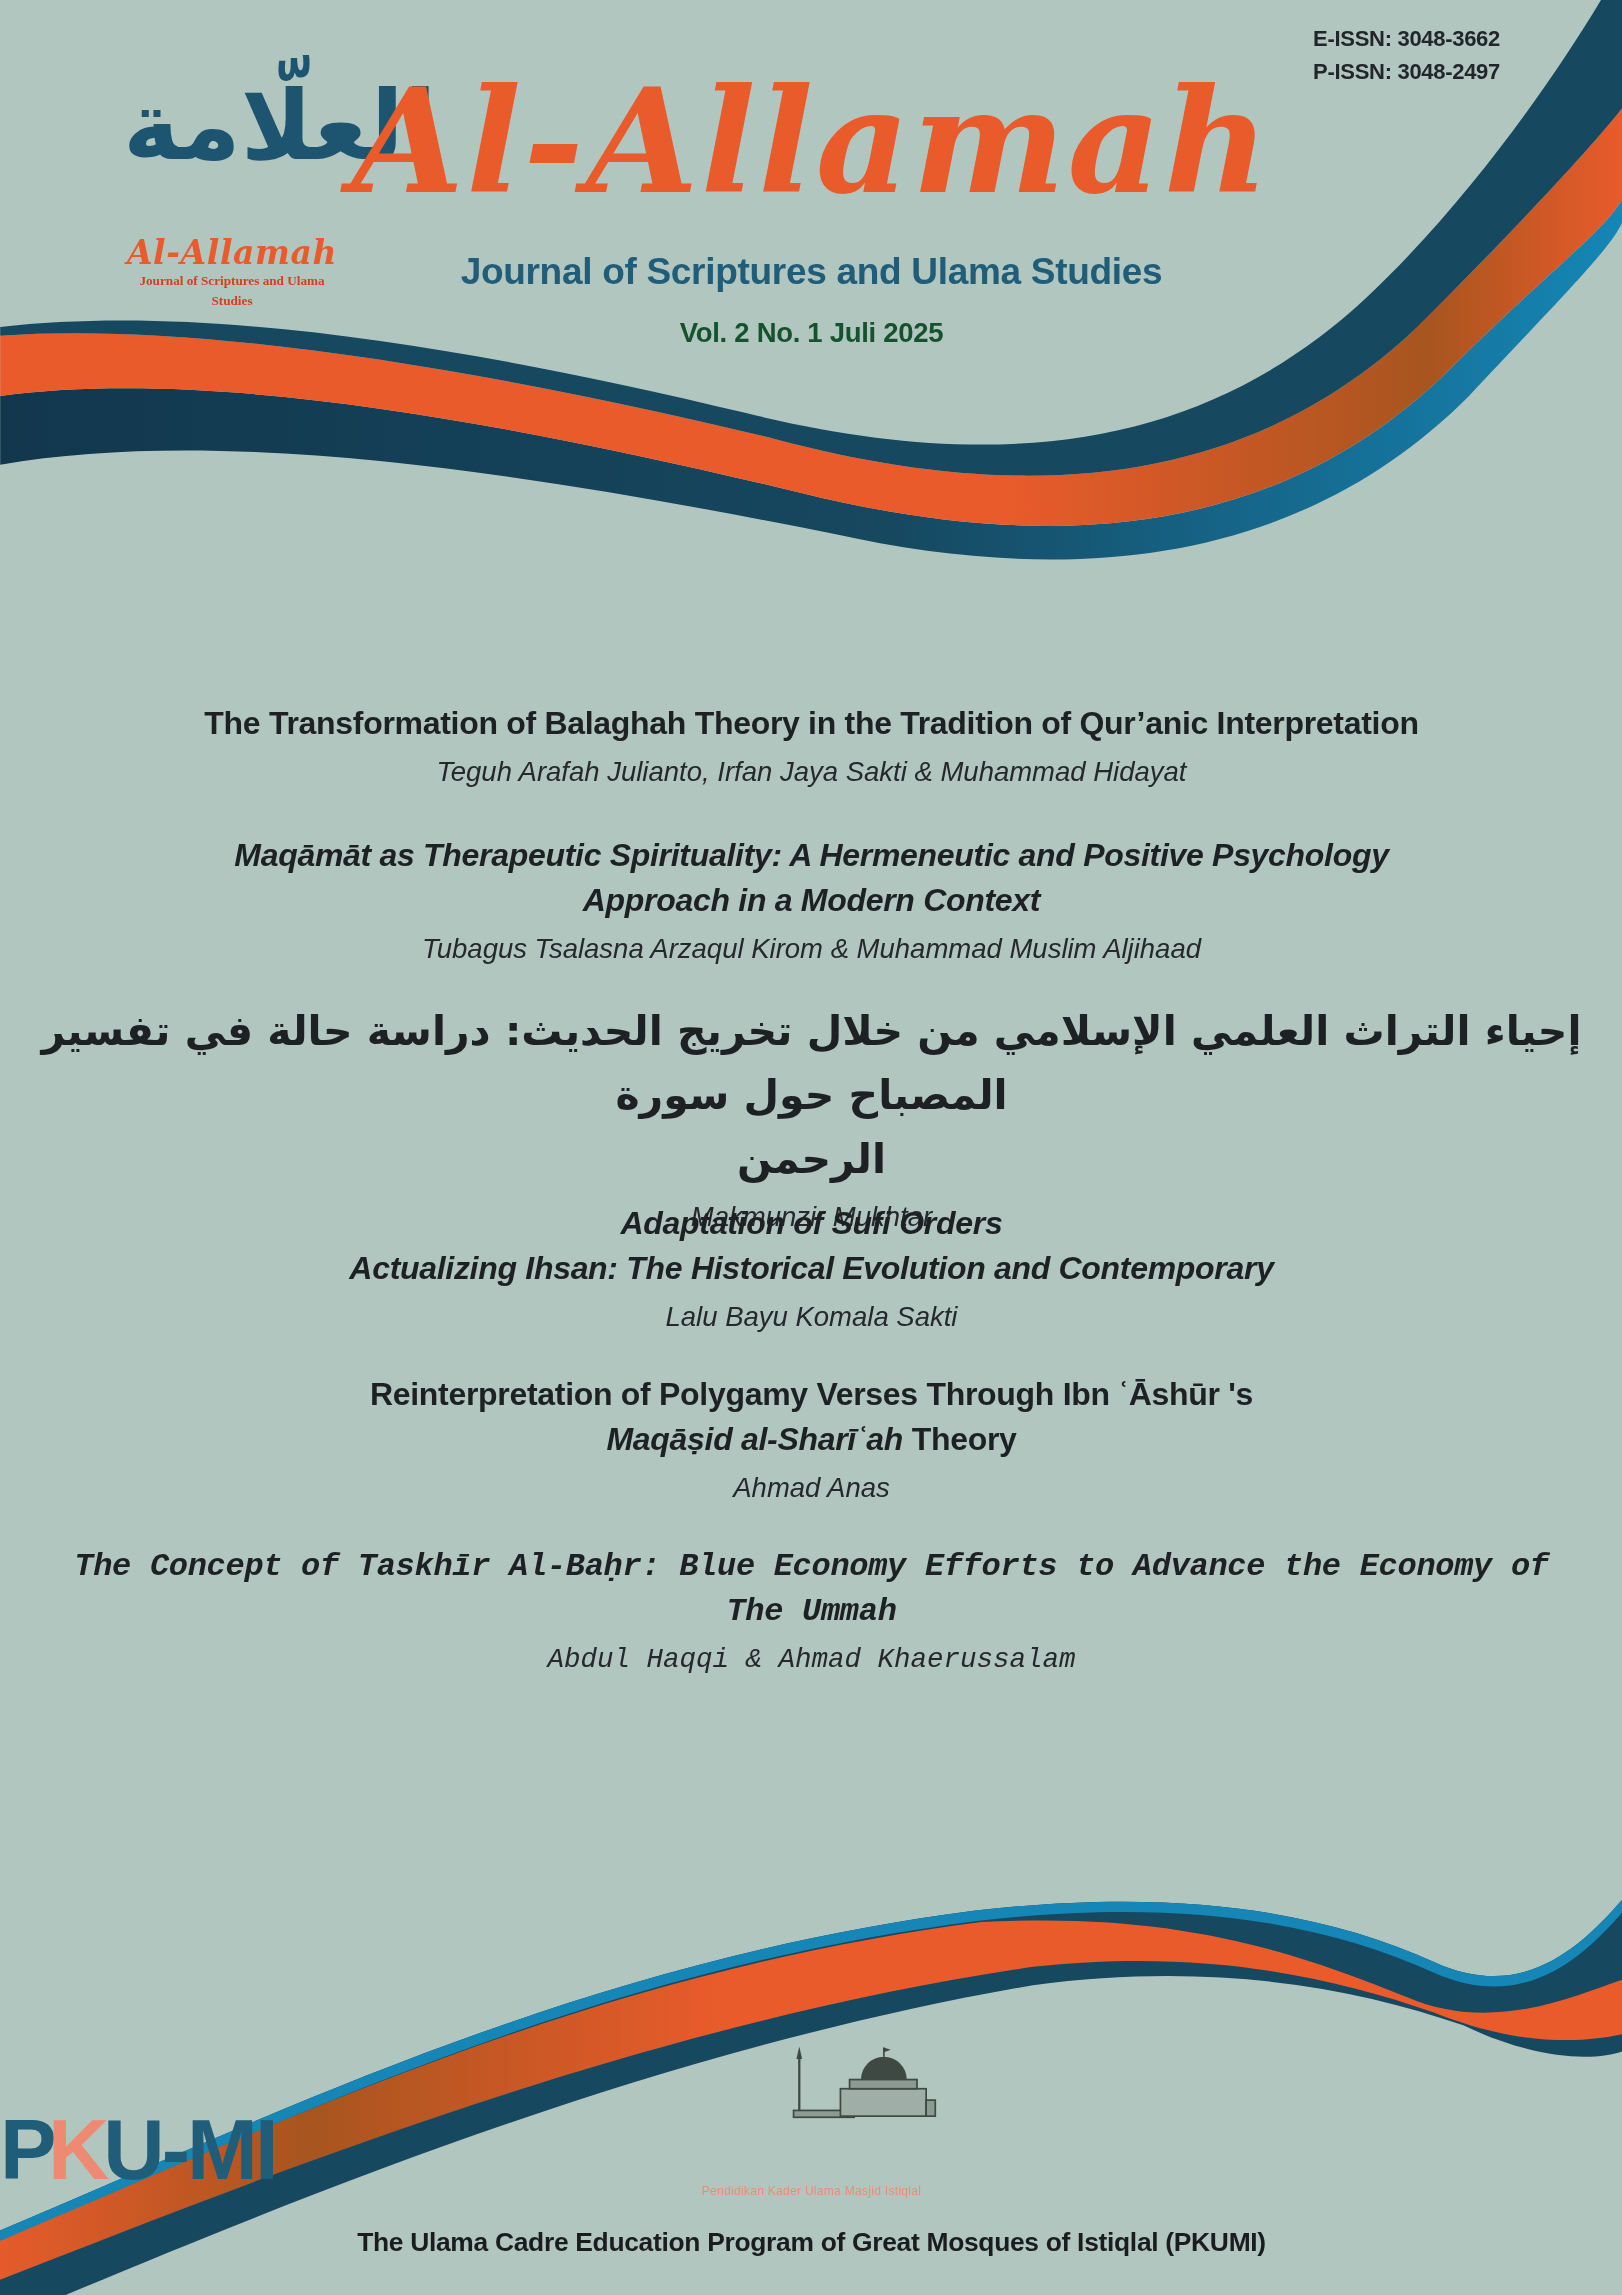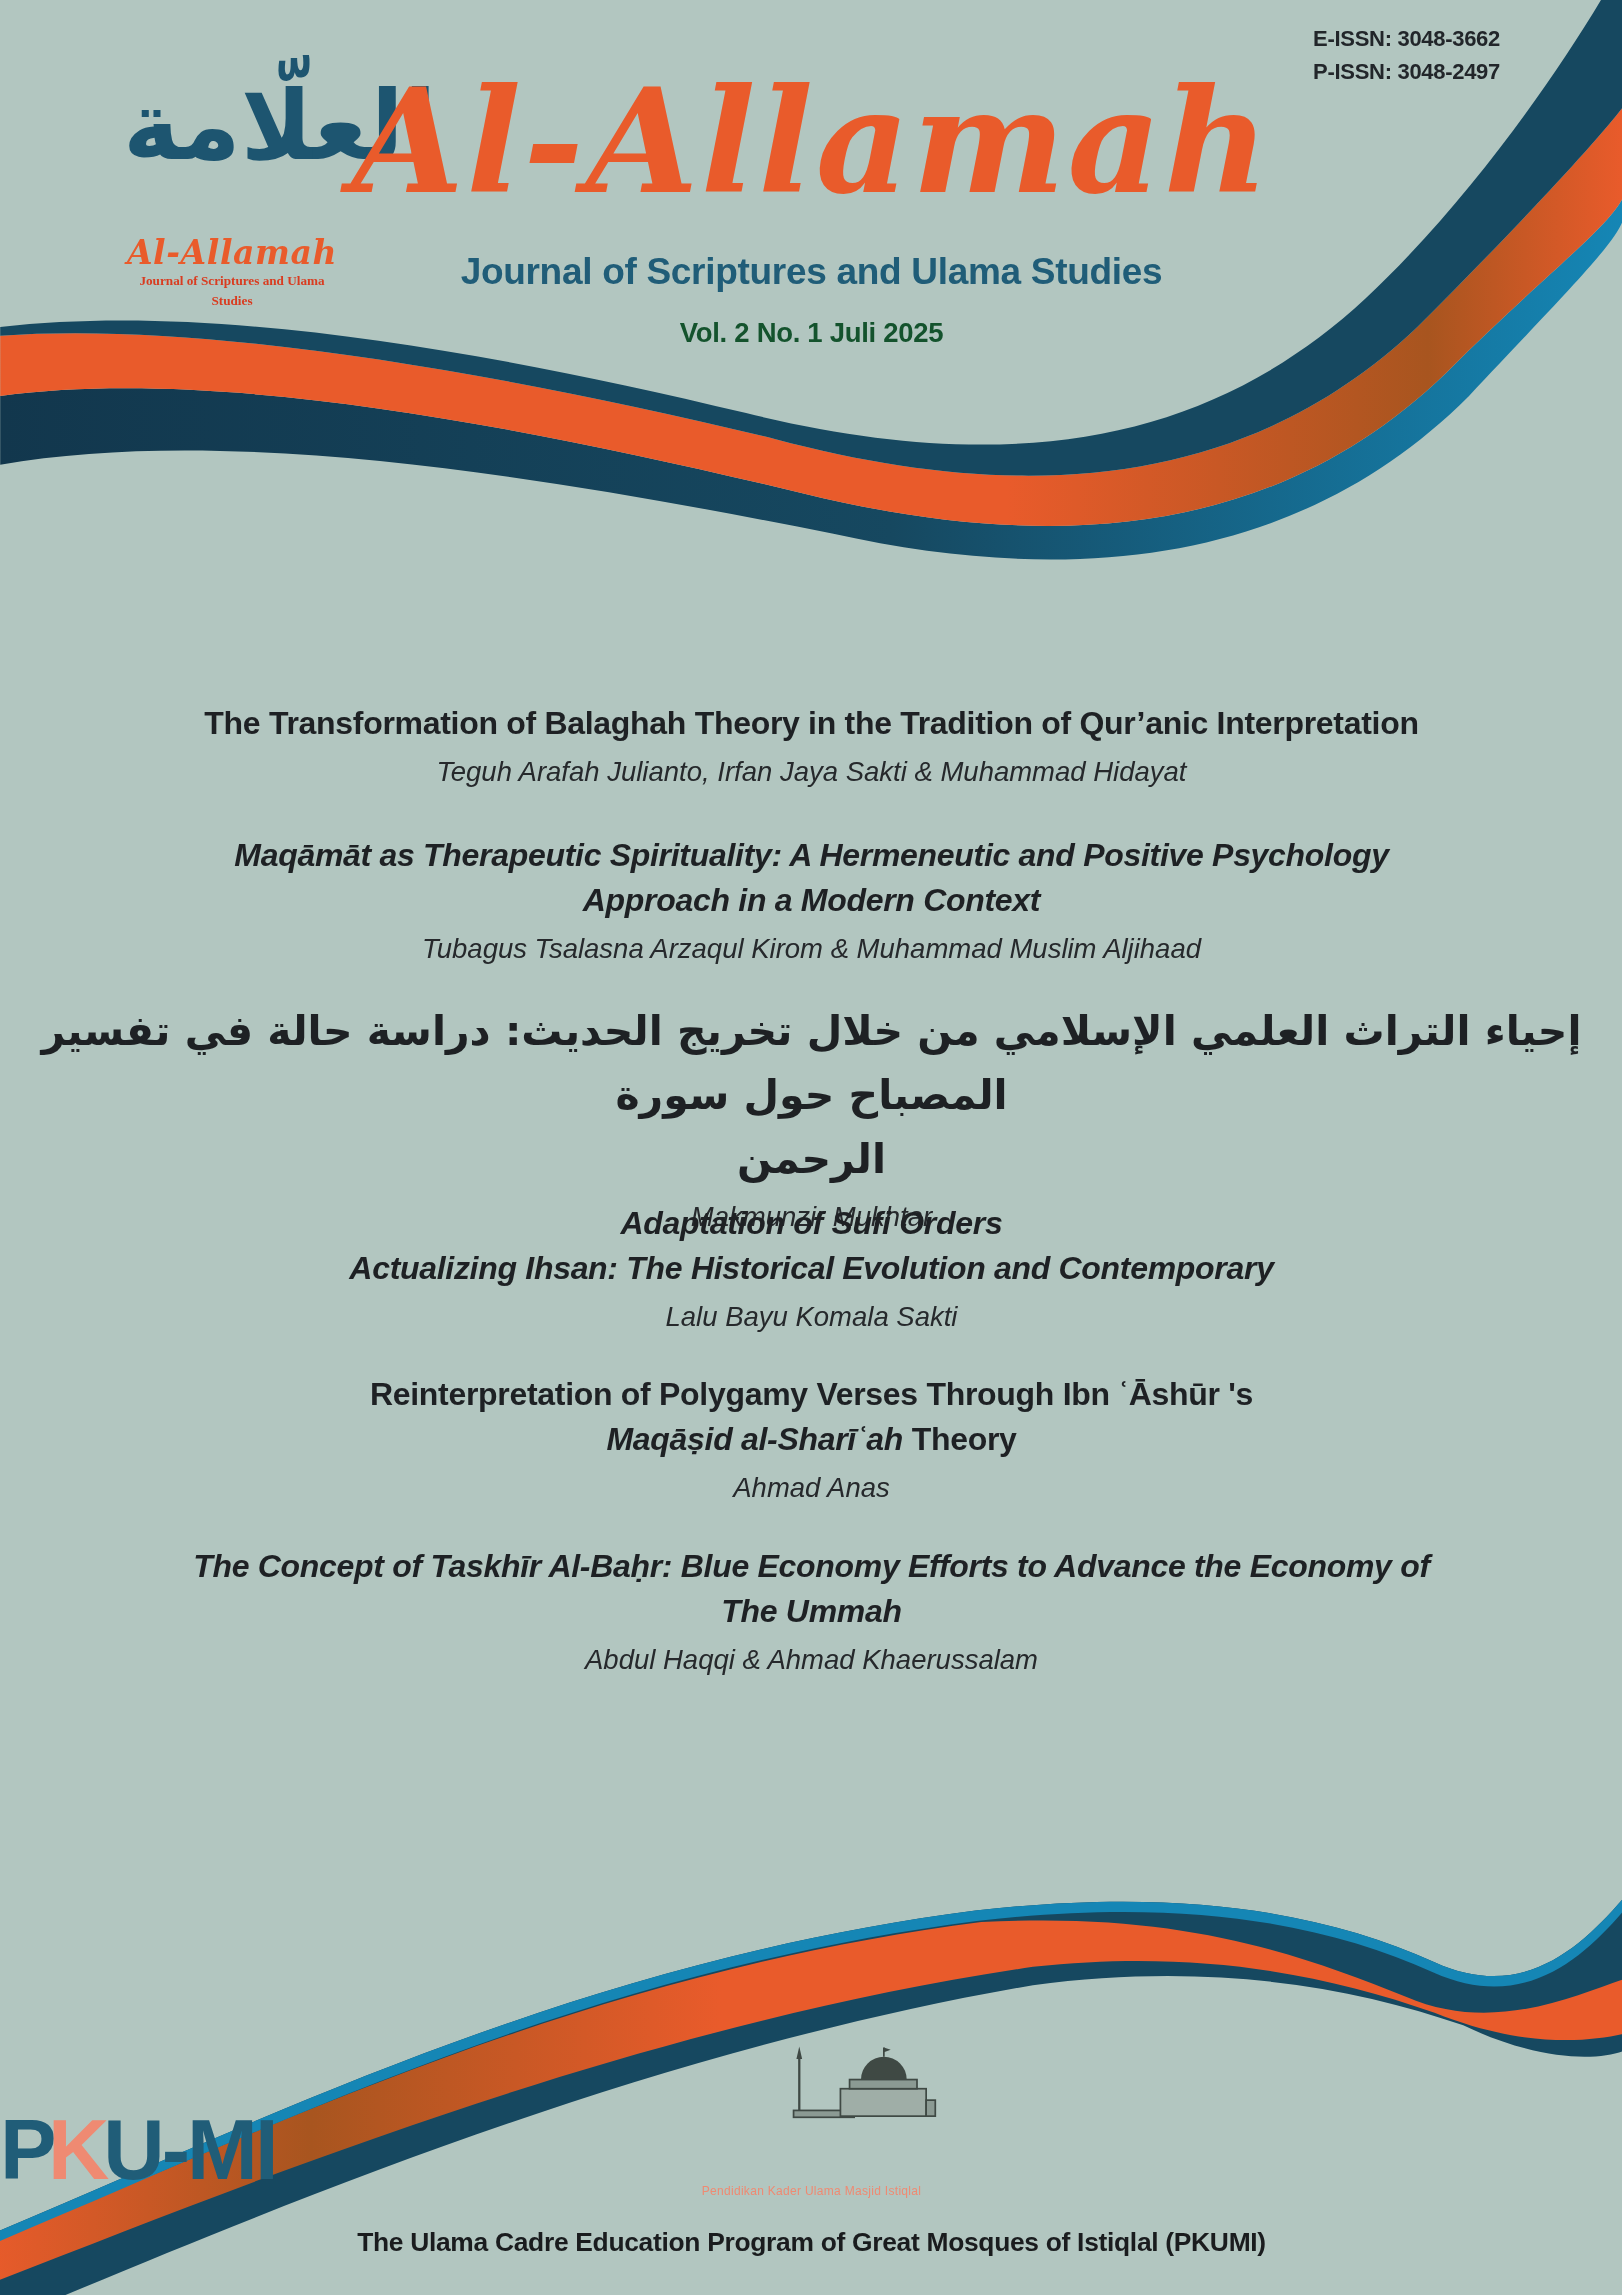--- a/index.html
+++ b/index.html
@@ -146,21 +146,21 @@
       </div>
       <div class="a-author">Lalu Bayu Komala Sakti</div>
     </div>
     <div class="article" style="top: 1372px;">
       <div class="a-title">
         <div><span class="up">Reinterpretation of Polygamy Verses Through Ibn ʿĀshūr 's</span></div>
         <div><span class="it">Maqāṣid al-Sharīʿah</span><span class="up"> Theory</span></div>
       </div>
       <div class="a-author">Ahmad Anas</div>
     </div>
-    <div class="article" style="top: 1544px;">
+    <div class="article" style="top: 1544px; font-family: Liberation Mono, monospace;">
       <div class="a-title">
         <div><span class="it">The Concept of Taskhīr Al-Baḥr: Blue Economy Efforts to Advance the Economy of</span></div>
         <div><span class="it">The Ummah</span></div>
       </div>
       <div class="a-author">Abdul Haqqi &amp; Ahmad Khaerussalam</div>
     </div>
   </div>
 
 <svg class="mosque" width="152" height="80" viewBox="0 0 264 140">
   <g stroke="#3f4944" stroke-width="3" fill="#9faea7">

